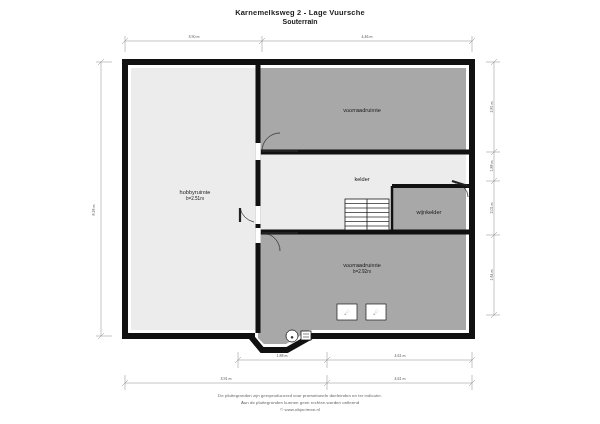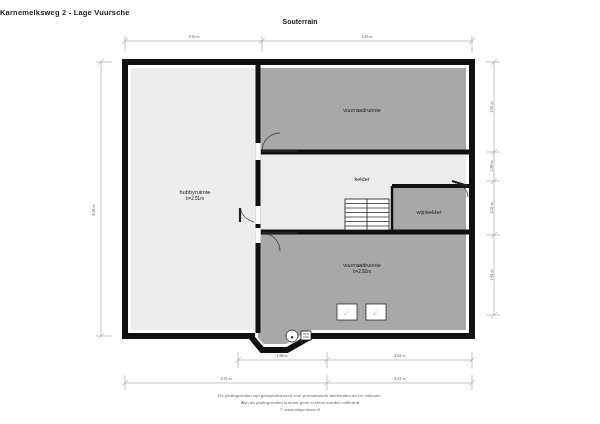--- a/index.html
+++ b/index.html
@@ -18,21 +18,21 @@
   .page {
     position: absolute;
     inset: 0;
   }
   
   .title {
     position: absolute;
     top: 8px;
     left: 0;
     width: 100%;
-    text-align: left;
+    text-align: center;
     font-size: 7.5px;
     font-weight: bold;
     letter-spacing: 0.2px;
   }
   .subtitle {
     position: absolute;
     top: 18px;
     left: 0;
     width: 100%;
     text-align: center;

